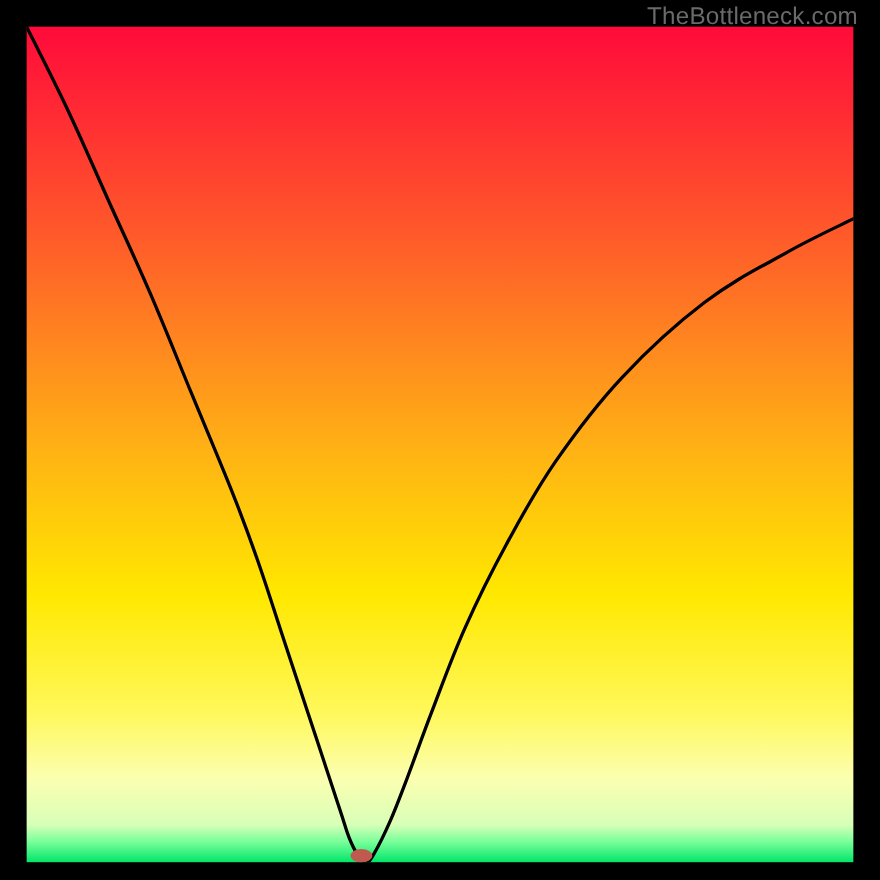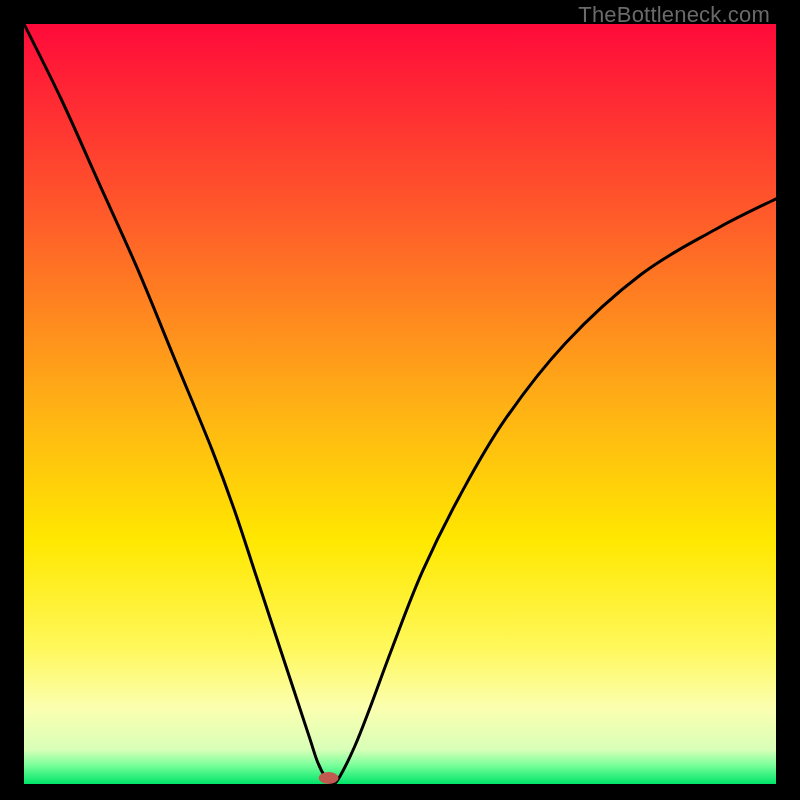--- a/index.html
+++ b/index.html
@@ -22,21 +22,21 @@
   .plot-area {
     position: absolute;
     left: 0;
     top: 0;
     width: 752px;
     height: 760px;
   }
   .watermark {
     position: absolute;
     top: 2px;
-    right: 30px;
+    right: 20px;
     color: #6a6a6a;
     font-size: 22px;
     font-weight: 500;
     letter-spacing: 0.2px;
     user-select: none;
   }
   svg {
     display: block;
   }
 </style>

